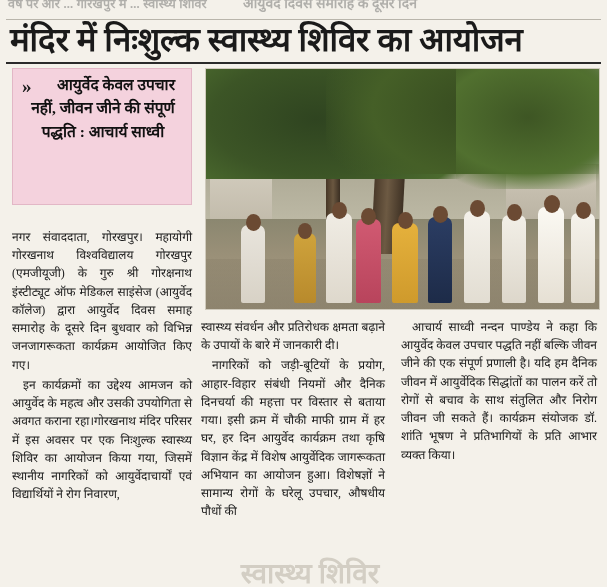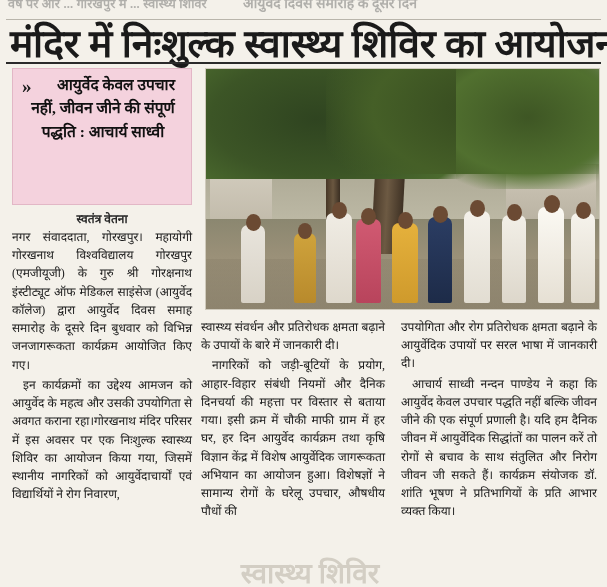--- a/index.html
+++ b/index.html
@@ -48,21 +48,21 @@
     width: 595px;
     height: 1px;
     background: #b9b5ab;
   }
   
   .headline {
     position: absolute;
     top: 22px;
     left: 10px;
     width: 590px;
-    font-size: 39px;
+    font-size: 33px;
     font-weight: bold;
     color: #1a1a1a;
     letter-spacing: -0.2px;
     line-height: 1.12;
     white-space: nowrap;
   }
   .rule-head {
     position: absolute;
     top: 62px; left: 6px;
     width: 595px;
@@ -215,34 +215,32 @@
   <div class="rule-top"></div>
 
   <div class="headline">मंदिर में निःशुल्क स्वास्थ्य शिविर का आयोजन</div>
   <div class="rule-head"></div>
 
   <div class="quote-box">
     <span class="chev">»</span>
     <div class="quote-text">आयुर्वेद केवल उपचार नहीं, जीवन जीने की संपूर्ण पद्धति : आचार्य साध्वी</div>
   </div>
 
-  <div class="byline">स्वतंत्र वेतना</div>
 
   <div class="col" id="col1">
     <p>नगर संवाददाता, गोरखपुर। महायोगी गोरखनाथ विश्वविद्यालय गोरखपुर (एमजीयूजी) के गुरु श्री गोरक्षनाथ इंस्टीट्यूट ऑफ मेडिकल साइंसेज (आयुर्वेद कॉलेज) द्वारा आयुर्वेद दिवस समाह समारोह के दूसरे दिन बुधवार को विभिन्न जनजागरूकता कार्यक्रम आयोजित किए गए।</p>
     <p class="indent">इन कार्यक्रमों का उद्देश्य आमजन को आयुर्वेद के महत्व और उसकी उपयोगिता से अवगत कराना रहा।गोरखनाथ मंदिर परिसर में इस अवसर पर एक निःशुल्क स्वास्थ्य शिविर का आयोजन किया गया, जिसमें स्थानीय नागरिकों को आयुर्वेदाचार्यों एवं विद्यार्थियों ने रोग निवारण,</p>
   </div>
 
   <div class="col" id="col2">
     <p>स्वास्थ्य संवर्धन और प्रतिरोधक क्षमता बढ़ाने के उपायों के बारे में जानकारी दी।</p>
     <p class="indent">नागरिकों को जड़ी-बूटियों के प्रयोग, आहार-विहार संबंधी नियमों और दैनिक दिनचर्या की महत्ता पर विस्तार से बताया गया। इसी क्रम में चौकी माफी ग्राम में हर घर, हर दिन आयुर्वेद कार्यक्रम तथा कृषि विज्ञान केंद्र में विशेष आयुर्वेदिक जागरूकता अभियान का आयोजन हुआ। विशेषज्ञों ने सामान्य रोगों के घरेलू उपचार, औषधीय पौधों की</p>
   </div>
 
   <div class="col" id="col3">
-    <p>उपयोगिता और रोग प्रतिरोधक क्षमता बढ़ाने के आयुर्वेदिक उपायों पर सरल भाषा में जानकारी दी।</p>
     <p class="indent">आचार्य साध्वी नन्दन पाण्डेय ने कहा कि आयुर्वेद केवल उपचार पद्धति नहीं बल्कि जीवन जीने की एक संपूर्ण प्रणाली है। यदि हम दैनिक जीवन में आयुर्वेदिक सिद्धांतों का पालन करें तो रोगों से बचाव के साथ संतुलित और निरोग जीवन जी सकते हैं। कार्यक्रम संयोजक डॉ. शांति भूषण ने प्रतिभागियों के प्रति आभार व्यक्त किया।</p>
   </div>
 
   <div class="photo">
     <div class="sky"></div>
     <div class="wall"></div>
     <div class="bldg"></div>
     <div class="bldg2"></div>
     <div class="ground"></div>
     <div class="trunk"></div>

